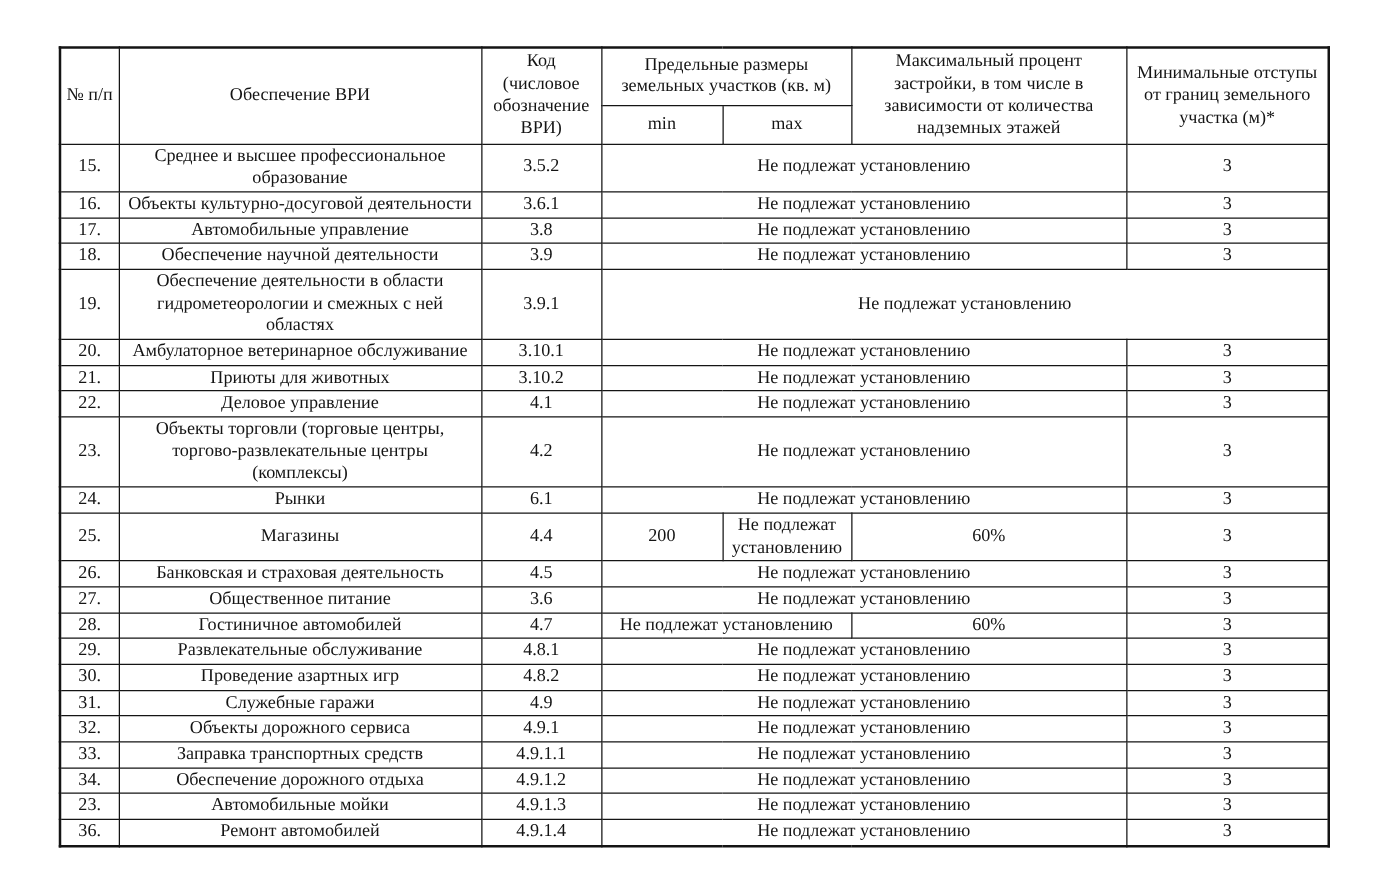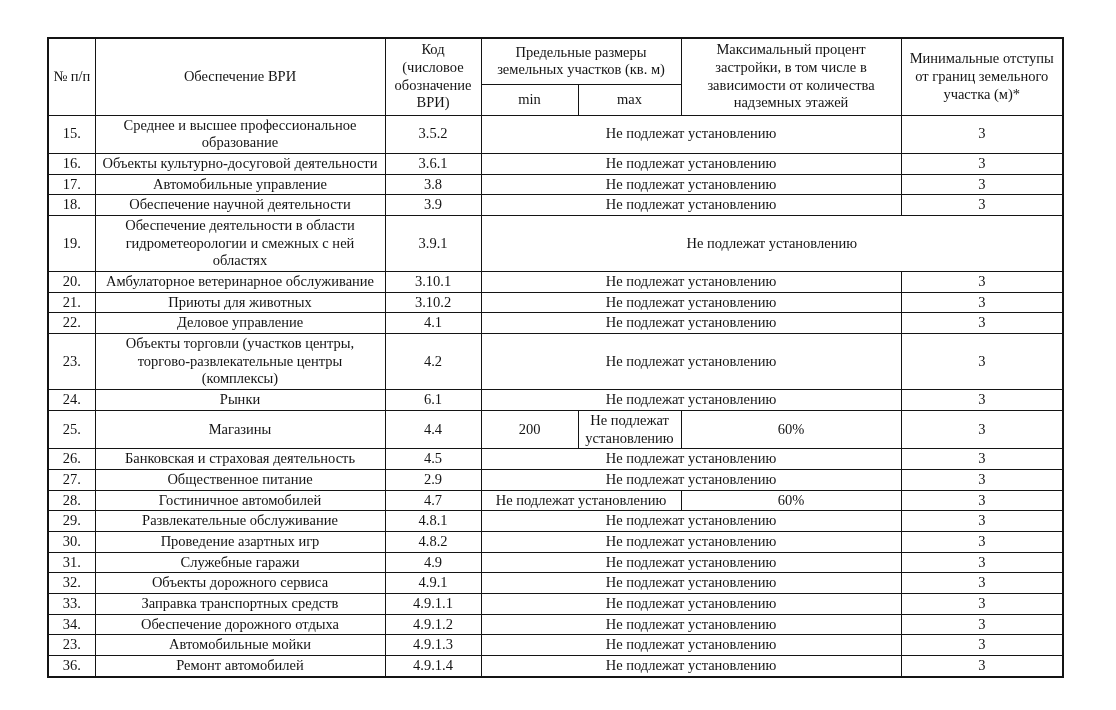--- a/index.html
+++ b/index.html
@@ -126,21 +126,21 @@
         </tr>
         <tr>
           <td>22.</td>
           <td>Деловое управление</td>
           <td>4.1</td>
           <td colspan="3">Не подлежат установлению</td>
           <td>3</td>
         </tr>
         <tr>
           <td>23.</td>
-          <td>Объекты торговли (участков центры, торгово-развлекательные центры (комплексы)</td>
+          <td>Объекты торговли (торговые центры, торгово-развлекательные центры (комплексы)</td>
           <td>4.2</td>
           <td colspan="3">Не подлежат установлению</td>
           <td>3</td>
         </tr>
         <tr>
           <td>24.</td>
           <td>Рынки</td>
           <td>6.1</td>
           <td colspan="3">Не подлежат установлению</td>
           <td>3</td>
@@ -157,21 +157,21 @@
         <tr>
           <td>26.</td>
           <td>Банковская и страховая деятельность</td>
           <td>4.5</td>
           <td colspan="3">Не подлежат установлению</td>
           <td>3</td>
         </tr>
         <tr>
           <td>27.</td>
           <td>Общественное питание</td>
-          <td>2.9</td>
+          <td>3.6</td>
           <td colspan="3">Не подлежат установлению</td>
           <td>3</td>
         </tr>
         <tr>
           <td>28.</td>
           <td>Гостиничное автомобилей</td>
           <td>4.7</td>
           <td colspan="2">Не подлежат установлению</td>
           <td>60%</td>
           <td>3</td>

